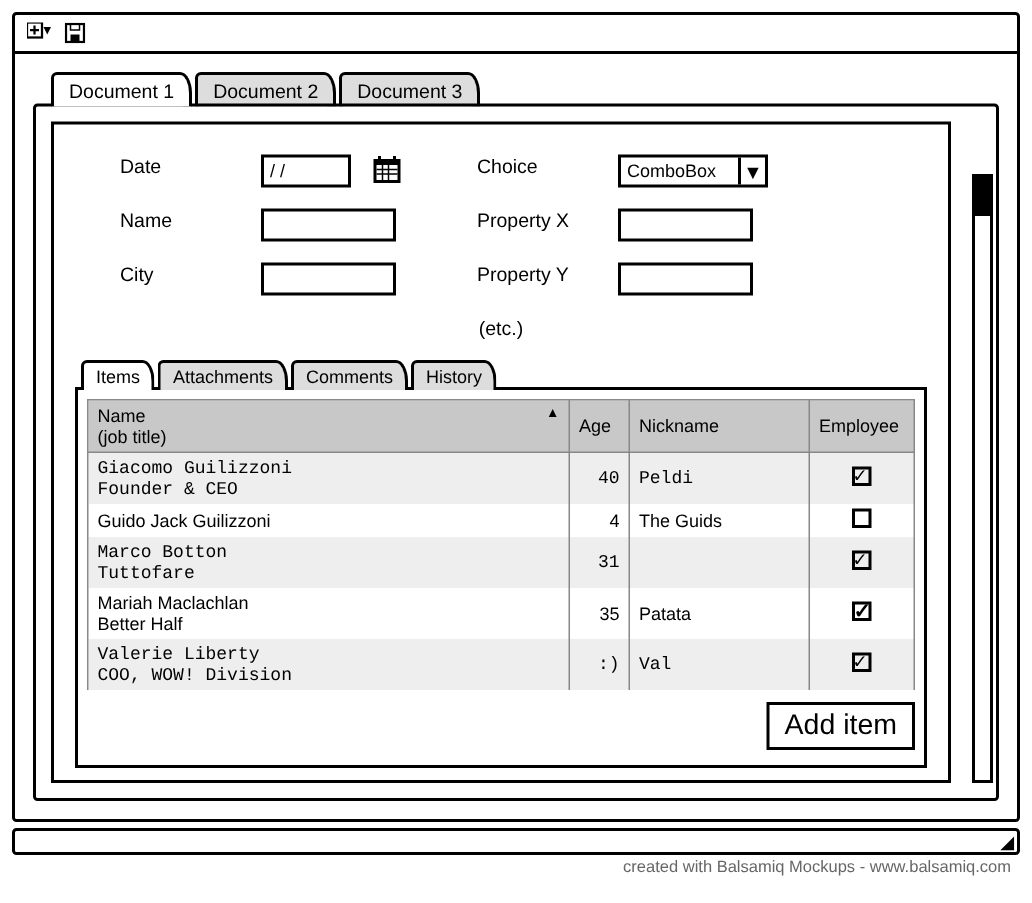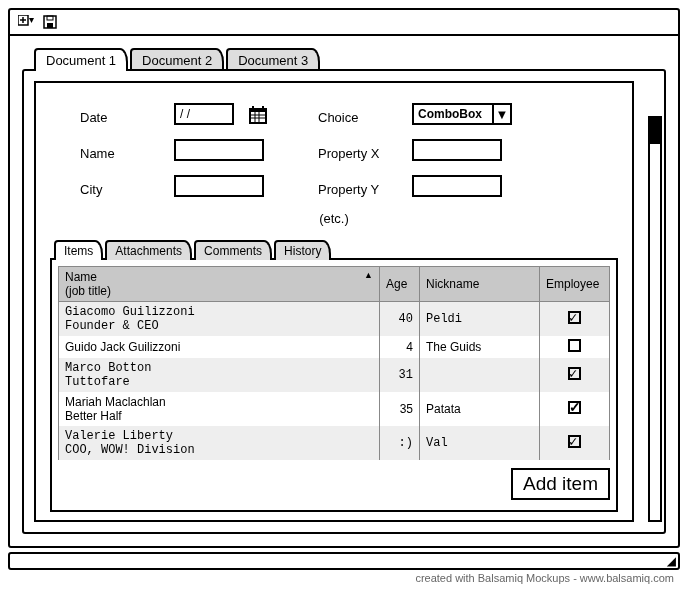--- a/index.html
+++ b/index.html
@@ -82,39 +82,38 @@
   border: 2px solid #000;
   padding: 14px 14px 8px 14px;
   margin-right: 20px;
 }
 .form-area {
   display: flex;
   gap: 50px;
   padding: 6px 30px;
 }
 .form-col { display: flex; flex-direction: column; gap: 14px; }
-.form-row { display: flex; align-items: flex-end; gap: 14px; }
+.form-row { display: flex; align-items: flex-start; gap: 14px; }
 .form-row label { width: 80px; }
 .text-input {
   border: 2px solid #000;
   height: 22px;
   width: 90px;
   padding: 0 4px;
   font-family: inherit;
   font-size: 12px;
   background: #fff;
 }
 .combo {
   border: 2px solid #000;
   height: 22px;
   display: inline-flex;
   align-items: stretch;
   width: 100px;
   background: #fff;
-  font-weight: bold;
 }
 .combo-text { flex: 1; padding: 0 4px; display: flex; align-items: center; font-size: 12px; }
 .combo-btn { width: 18px; border-left: 2px solid #000; display: flex; align-items: center; justify-content: center; }
 .cal-icon { width: 20px; height: 20px; }
 .etc { text-align: center; margin: 8px 0 14px; }
 .subtabs { display: flex; margin-left: 4px; margin-bottom: -2px; }
 .subtabs .tab { padding: 2px 8px; font-size: 12px; }
 .grid-box {
   border: 2px solid #000;
   padding: 6px 6px 10px 6px;

